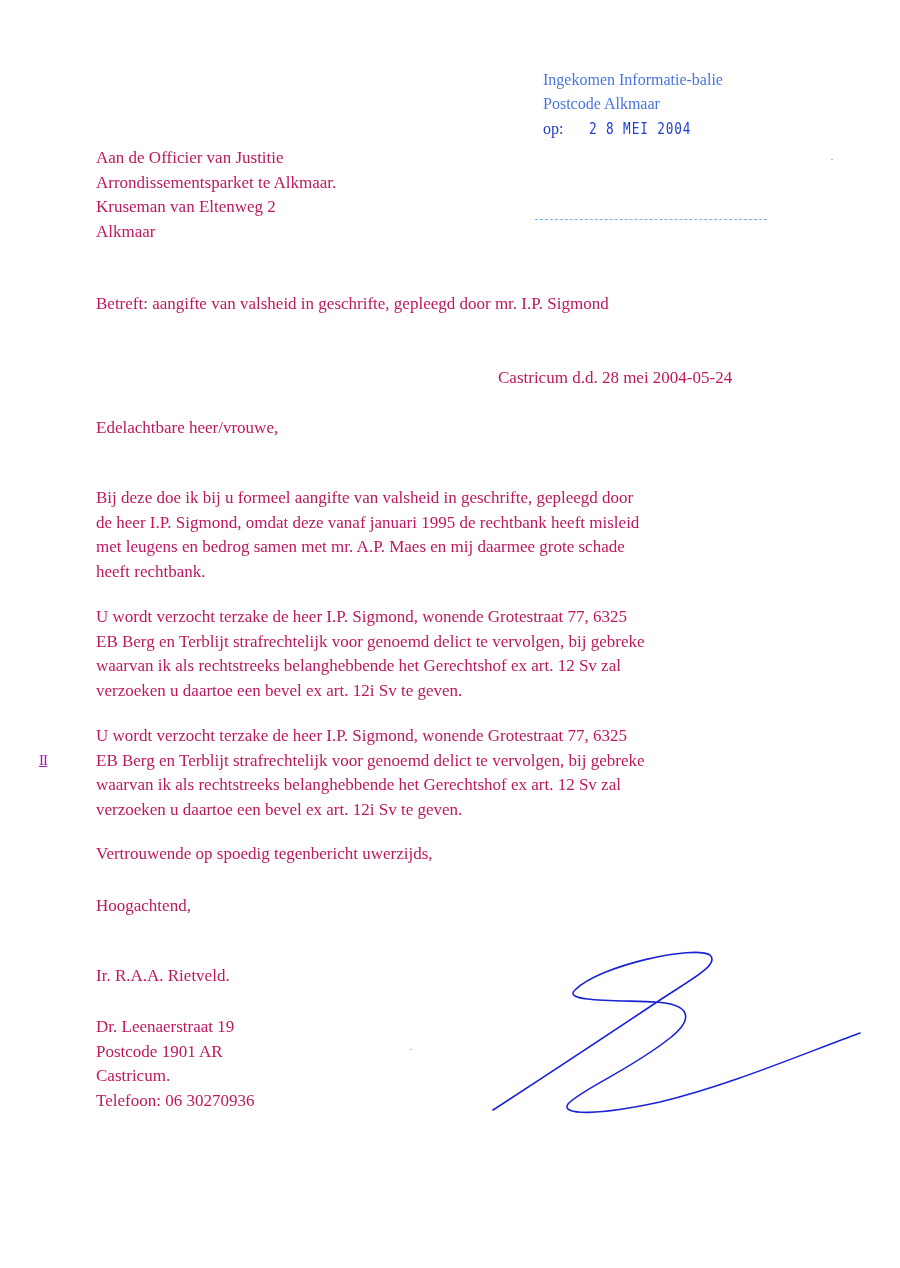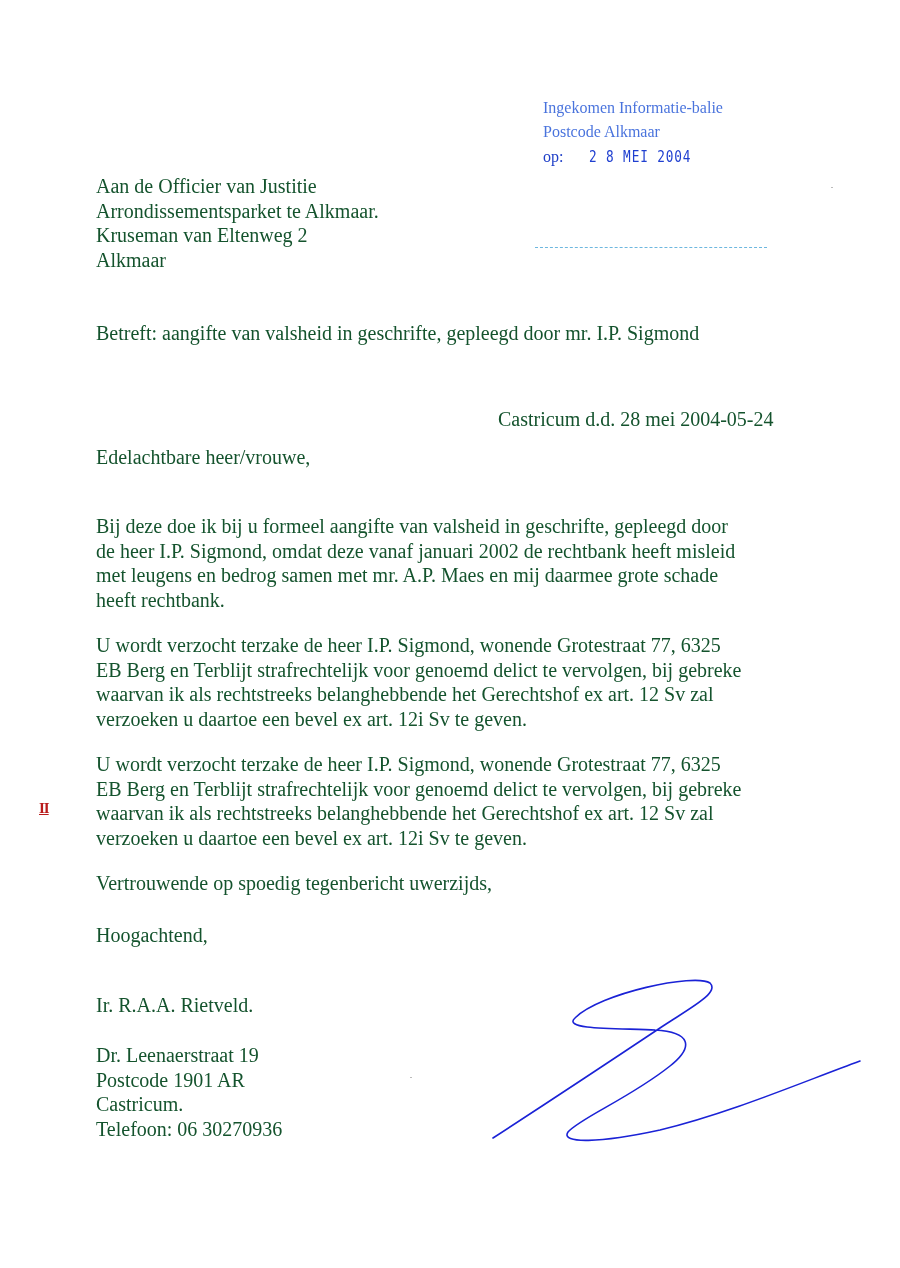--- a/index.html
+++ b/index.html
@@ -1,30 +1,30 @@
 <!DOCTYPE html>
 <html><head>
   <meta charset="utf-8">
   <style>
     html, body { margin: 0; padding: 0; background: #ffffff; }
     body { width: 900px; height: 1268px; position: relative; overflow: hidden; }
-    .page { position: absolute; left: 0; top: 0; width: 900px; height: 947px; background: #ffffff; margin-top: 28px; }
-    .serif { font-family: "Liberation Serif", "DejaVu Serif", serif; color: #14532d; font-size: 20px; }
+    .page { position: absolute; left: 0; top: 0; width: 900px; height: 947px; background: #ffffff; }
+    .serif { font-family: "Liberation Serif", "DejaVu Serif", serif; color: #be185d; font-size: 17px; }
     .abs { position: absolute; white-space: nowrap; }
     .line { display: block; height: 24.5px; line-height: 24.5px; }
 
     
     .stamp { position: absolute; left: 543px; top: 68px; color: #2a5bd7; font-family: "Liberation Serif", "DejaVu Serif", serif; }
     .stamp .l1, .stamp .l2 { font-size: 16px; line-height: 24px; display: block; white-space: nowrap; opacity: 0.85; }
     .stamp .l3 { display: block; font-size: 16px; line-height: 26px; white-space: nowrap; }
     .stamp .op { font-weight: normal; color: #2040c8; }
     .stamp .date { font-family: "DejaVu Sans Mono", "Liberation Mono", monospace; font-size: 15px; letter-spacing: 1px; color: #1f3fd0; margin-left: 22px; transform: scaleX(0.85); display: inline-block; transform-origin: left center; }
     .stamp-line { position: absolute; left: 535px; top: 219px; width: 232px; height: 0; border-top: 1px dashed #49a6d8; opacity: 0.8; }
 
-    .margin-mark { position: absolute; left: 39px; top: 772px; color: #b91c1c; font-family: "Liberation Serif", serif; font-size: 15px; font-weight: bold; letter-spacing: -1px; text-decoration: underline; }
+    .margin-mark { position: absolute; left: 39px; top: 752px; color: #a21caf; font-family: "Liberation Serif", serif; font-size: 15px; font-weight: normal; letter-spacing: -1px; text-decoration: underline; }
 
     .para { position: absolute; left: 96px; width: 720px; }
 
     .signature { position: absolute; left: 480px; top: 940px; width: 400px; height: 190px; }
     .speck { position: absolute; width: 2px; height: 1px; background: #bbb; }
   </style>
 </head>
 <body>
 
 <div class="page">
@@ -41,27 +41,27 @@
 
   <div class="abs serif" style="left:96px; top:146px;">
     <span class="line">Aan de Officier van Justitie</span>
     <span class="line">Arrondissementsparket te Alkmaar.</span>
     <span class="line">Kruseman van Eltenweg 2</span>
     <span class="line">Alkmaar</span>
   </div>
 
   <div class="abs serif" style="left:96px; top:294px;">Betreft: aangifte van valsheid in geschrifte, gepleegd door mr. I.P. Sigmond</div>
 
-  <div class="abs serif" style="left:498px; top:380px;">Castricum d.d. 28 mei 2004-05-24</div>
+  <div class="abs serif" style="left:498px; top:368px;">Castricum d.d. 28 mei 2004-05-24</div>
 
   <div class="abs serif" style="left:96px; top:418px;">Edelachtbare heer/vrouwe,</div>
 
   <div class="para serif" style="top:486px;">
     <span class="line">Bij deze doe ik bij u formeel aangifte van valsheid in geschrifte, gepleegd door</span>
-    <span class="line">de heer I.P. Sigmond, omdat deze vanaf januari 2002 de rechtbank heeft misleid</span>
+    <span class="line">de heer I.P. Sigmond, omdat deze vanaf januari 1995 de rechtbank heeft misleid</span>
     <span class="line">met leugens en bedrog samen met mr. A.P. Maes en mij daarmee grote schade</span>
     <span class="line">heeft rechtbank.</span>
   </div>
 
   <div class="para serif" style="top:605px;">
     <span class="line">U wordt verzocht terzake de heer I.P. Sigmond, wonende Grotestraat 77, 6325</span>
     <span class="line">EB Berg en Terblijt strafrechtelijk voor genoemd delict te vervolgen, bij gebreke</span>
     <span class="line">waarvan ik als rechtstreeks belanghebbende het Gerechtshof ex art. 12 Sv zal</span>
     <span class="line">verzoeken u daartoe een bevel ex art. 12i Sv te geven.</span>
   </div>

